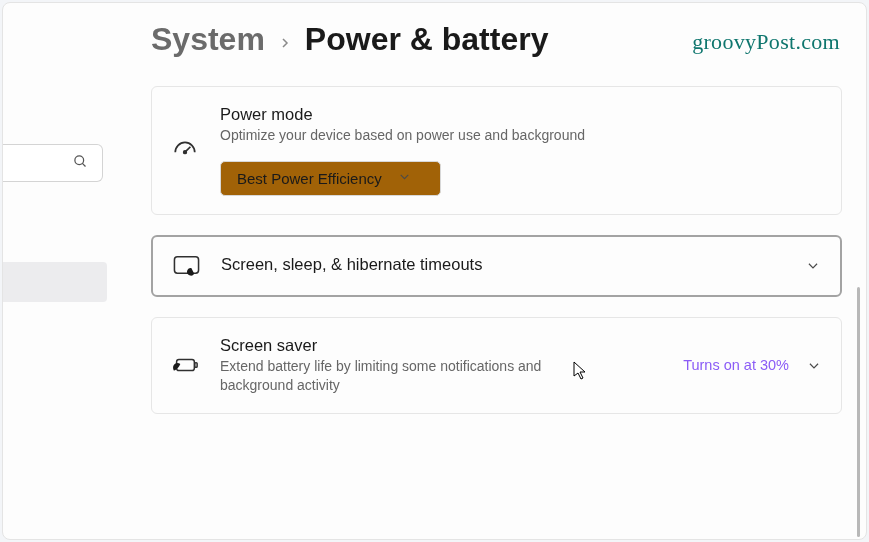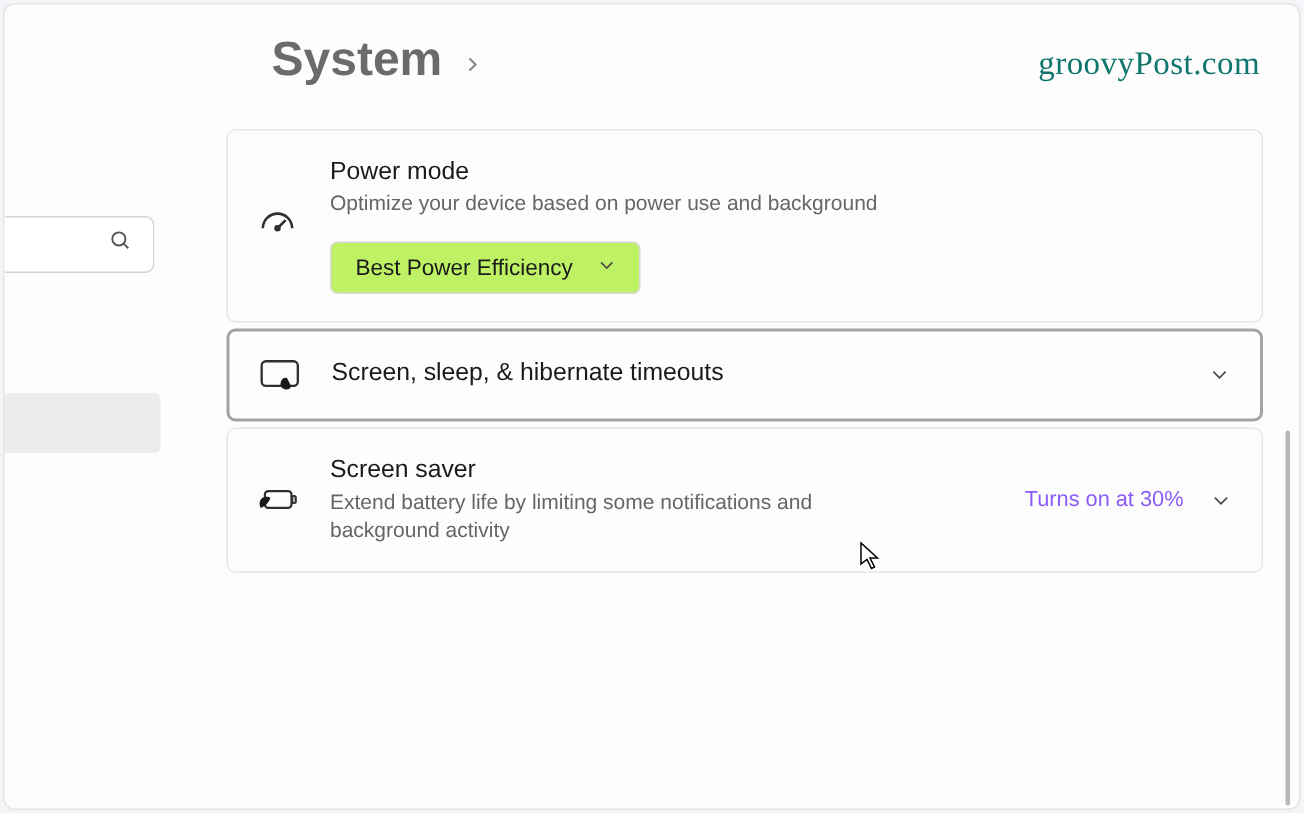--- a/index.html
+++ b/index.html
@@ -51,37 +51,36 @@
       position: absolute;
       left: 148px;
       top: 18px;
       right: 24px;
     }
     .breadcrumb {
       display: flex;
       align-items: flex-end;
       gap: 14px;
       margin-bottom: 28px;
-      margin-left: 30px;
     }
     .breadcrumb-parent {
       font-size: 32px;
       font-weight: 600;
       color: #6b6b6b;
     }
     .breadcrumb-sep {
       font-size: 22px;
       color: #6b6b6b;
     }
     .breadcrumb-current {
       font-size: 32px;
       font-weight: 600;
       color: #1a1a1a;
     }
-    .cards { display: flex; flex-direction: column; gap: 4px; }
+    .cards { display: flex; flex-direction: column; gap: 20px; }
     .card {
       background: #fdfdfd;
       border: 1px solid #e6e6e6;
       border-radius: 6px;
       padding: 18px 20px 18px 18px;
       display: flex;
       align-items: center;
       gap: 20px;
       position: relative;
     }
@@ -101,22 +100,22 @@
     .status-text { font-size: 14.5px; color: #8b5cf6; }
     .chevron { width: 14px; height: 14px; display: flex; align-items: center; justify-content: center; }
     .chevron svg { stroke: #4a4a4a; }
     .dropdown {
       margin-top: 16px;
       display: inline-flex;
       align-items: flex-start;
       gap: 16px;
       border: 1px solid #d8d8d8;
       border-radius: 5px;
-      background: #bef264;
-      padding: 8px 14px 8px 16px;
+      background: #a16207;
+      padding: 8px 28px 8px 16px;
       font-size: 15px;
       cursor: pointer;
     }
     .watermark {
       position: absolute;
       right: 26px;
       top: 26px;
       font-family: Georgia, serif;
       font-size: 22px;
       color: #0f766e;
@@ -156,20 +155,21 @@
   <div class="sidebar-sel"></div>
 
   <div class="content">
     <div class="breadcrumb">
       <span class="breadcrumb-parent">System</span>
       <span class="breadcrumb-sep">
         <svg width="12" height="18" viewBox="0 0 24 24" fill="none" stroke="#8a8a8a" stroke-width="3">
             <polyline points="8 4 16 12 8 20"></polyline>
           </svg>
       </span>
+      <span class="breadcrumb-current">Power &amp; battery</span>
     </div>
 
     <div class="cards">
 
       <div class="card">
         <div class="card-icon">
           <svg width="26" height="26" viewBox="0 0 24 24" fill="none" stroke="currentColor" stroke-width="1.6">
               <path d="M3 14a9 9 0 0 1 18 0"></path>
               <line x1="12" y1="14" x2="17" y2="9"></line>
               <circle cx="12" cy="14" r="1.2" fill="currentColor"></circle>

